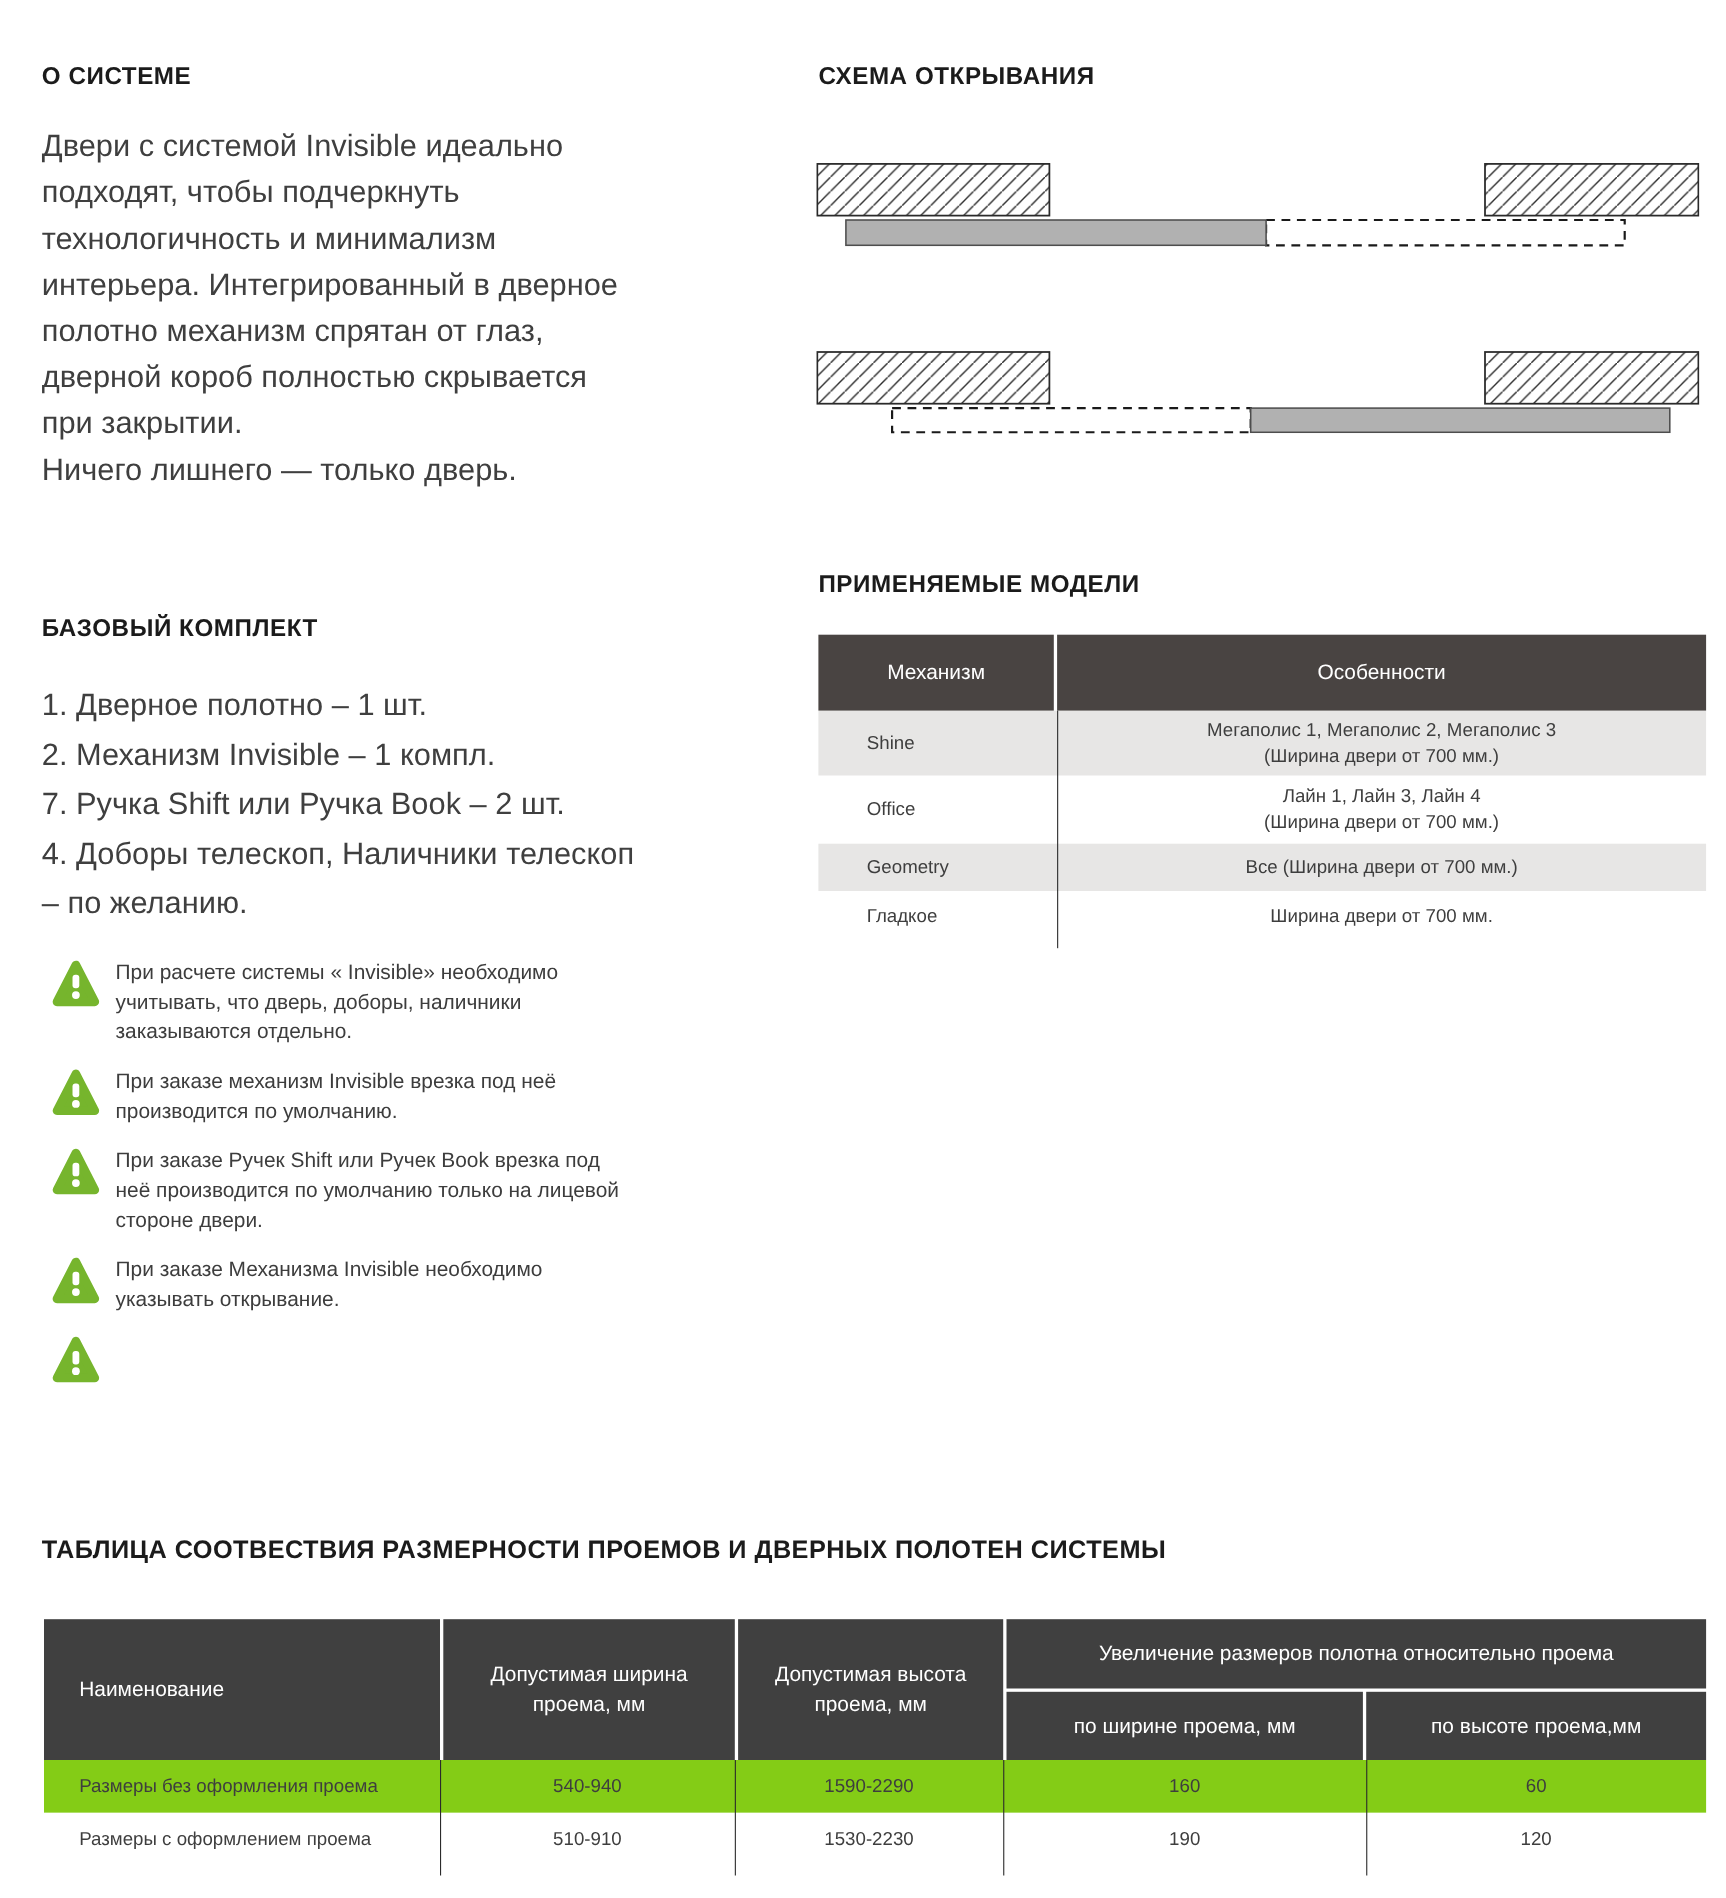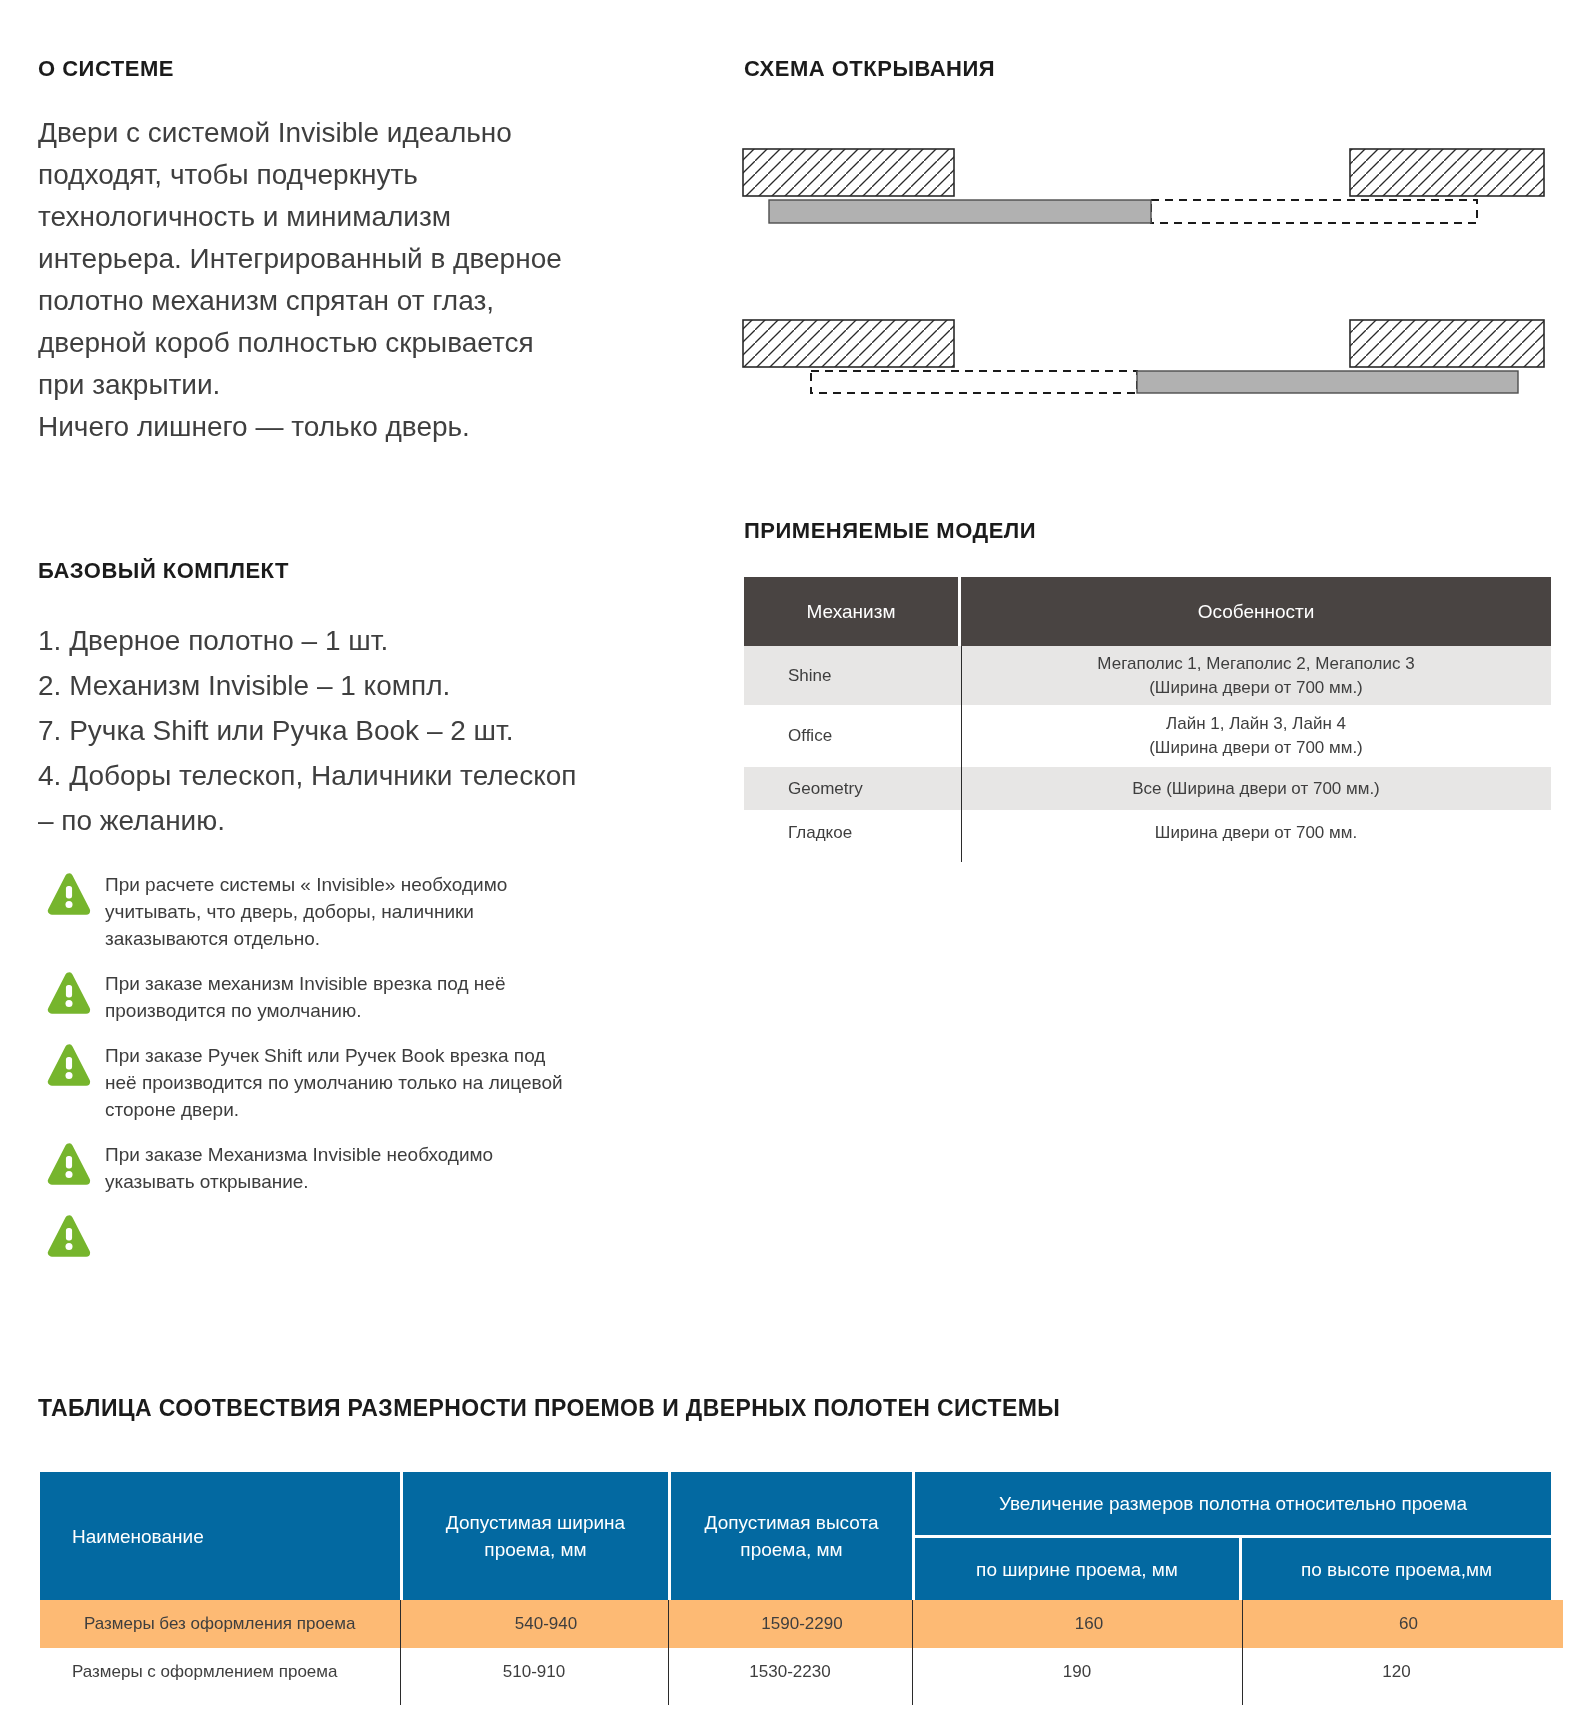--- a/index.html
+++ b/index.html
@@ -32,21 +32,21 @@
   .m-hc2{flex:1;}
   .m-row{display:flex;}
   .m-c1{width:217px;box-sizing:border-box;padding-left:44px;display:flex;align-items:center;font-size:17px;}
   .m-c2{flex:1;display:flex;align-items:center;justify-content:center;text-align:center;font-size:17px;line-height:24px;}
   .m-alt{background:#e7e6e5;}
   #m-divider{position:absolute;left:217px;top:69px;width:1px;height:216px;background:#2b2b2b;}
   
   #size-heading{left:38px;top:1376px;font-size:23px;letter-spacing:.4px;}
   #size-table{left:40px;top:1472px;width:1511px;height:253px;}
   .s-h{
-    position:absolute;background:#0369a1;color:#fff;font-size:19px;line-height:27px;
+    position:absolute;background:#404040;color:#fff;font-size:19px;line-height:27px;
     display:flex;align-items:center;justify-content:center;text-align:center;box-sizing:border-box;
   }
   .s-h.left{justify-content:flex-start;padding-left:32px;text-align:left;}
   .s-row{position:absolute;left:0;width:1511px;height:48px;display:flex;font-size:17px;}
   .s-c{display:flex;align-items:center;justify-content:center;box-sizing:border-box;}
   .s-c.left{justify-content:flex-start;padding-left:32px;}
   .s-vline{position:absolute;width:1px;background:#2b2b2b;top:128px;height:105px;}
 </style>
 </head>
 <body>
@@ -174,21 +174,21 @@
 
   <div class="s-h left" style="left:0;top:0;width:360px;height:128px;">Наименование</div>
   <div class="s-h pre" style="left:363px;top:0;width:265px;height:128px;">Допустимая ширина
 проема, мм</div>
   <div class="s-h pre" style="left:631px;top:0;width:241px;height:128px;">Допустимая высота
 проема, мм</div>
   <div class="s-h" style="left:875px;top:0;width:636px;height:63px;">Увеличение размеров полотна относительно проема</div>
   <div class="s-h" style="left:875px;top:66px;width:324px;height:62px;">по ширине проема, мм</div>
   <div class="s-h" style="left:1202px;top:66px;width:309px;height:62px;">по высоте проема,мм</div>
 
-  <div class="s-row" style="top:128px;background:#fdba74;padding-left:12px;">
+  <div class="s-row" style="top:128px;background:#84cc16;">
     <div class="s-c left" style="width:360px;">Размеры без оформления проема</div>
     <div class="s-c" style="width:268px;">540-940</div>
     <div class="s-c" style="width:244px;">1590-2290</div>
     <div class="s-c" style="width:330px;">160</div>
     <div class="s-c" style="width:309px;">60</div>
   </div>
   <div class="s-row" style="top:176px;background:#ffffff;">
     <div class="s-c left" style="width:360px;">Размеры с оформлением проема</div>
     <div class="s-c" style="width:268px;">510-910</div>
     <div class="s-c" style="width:244px;">1530-2230</div>

